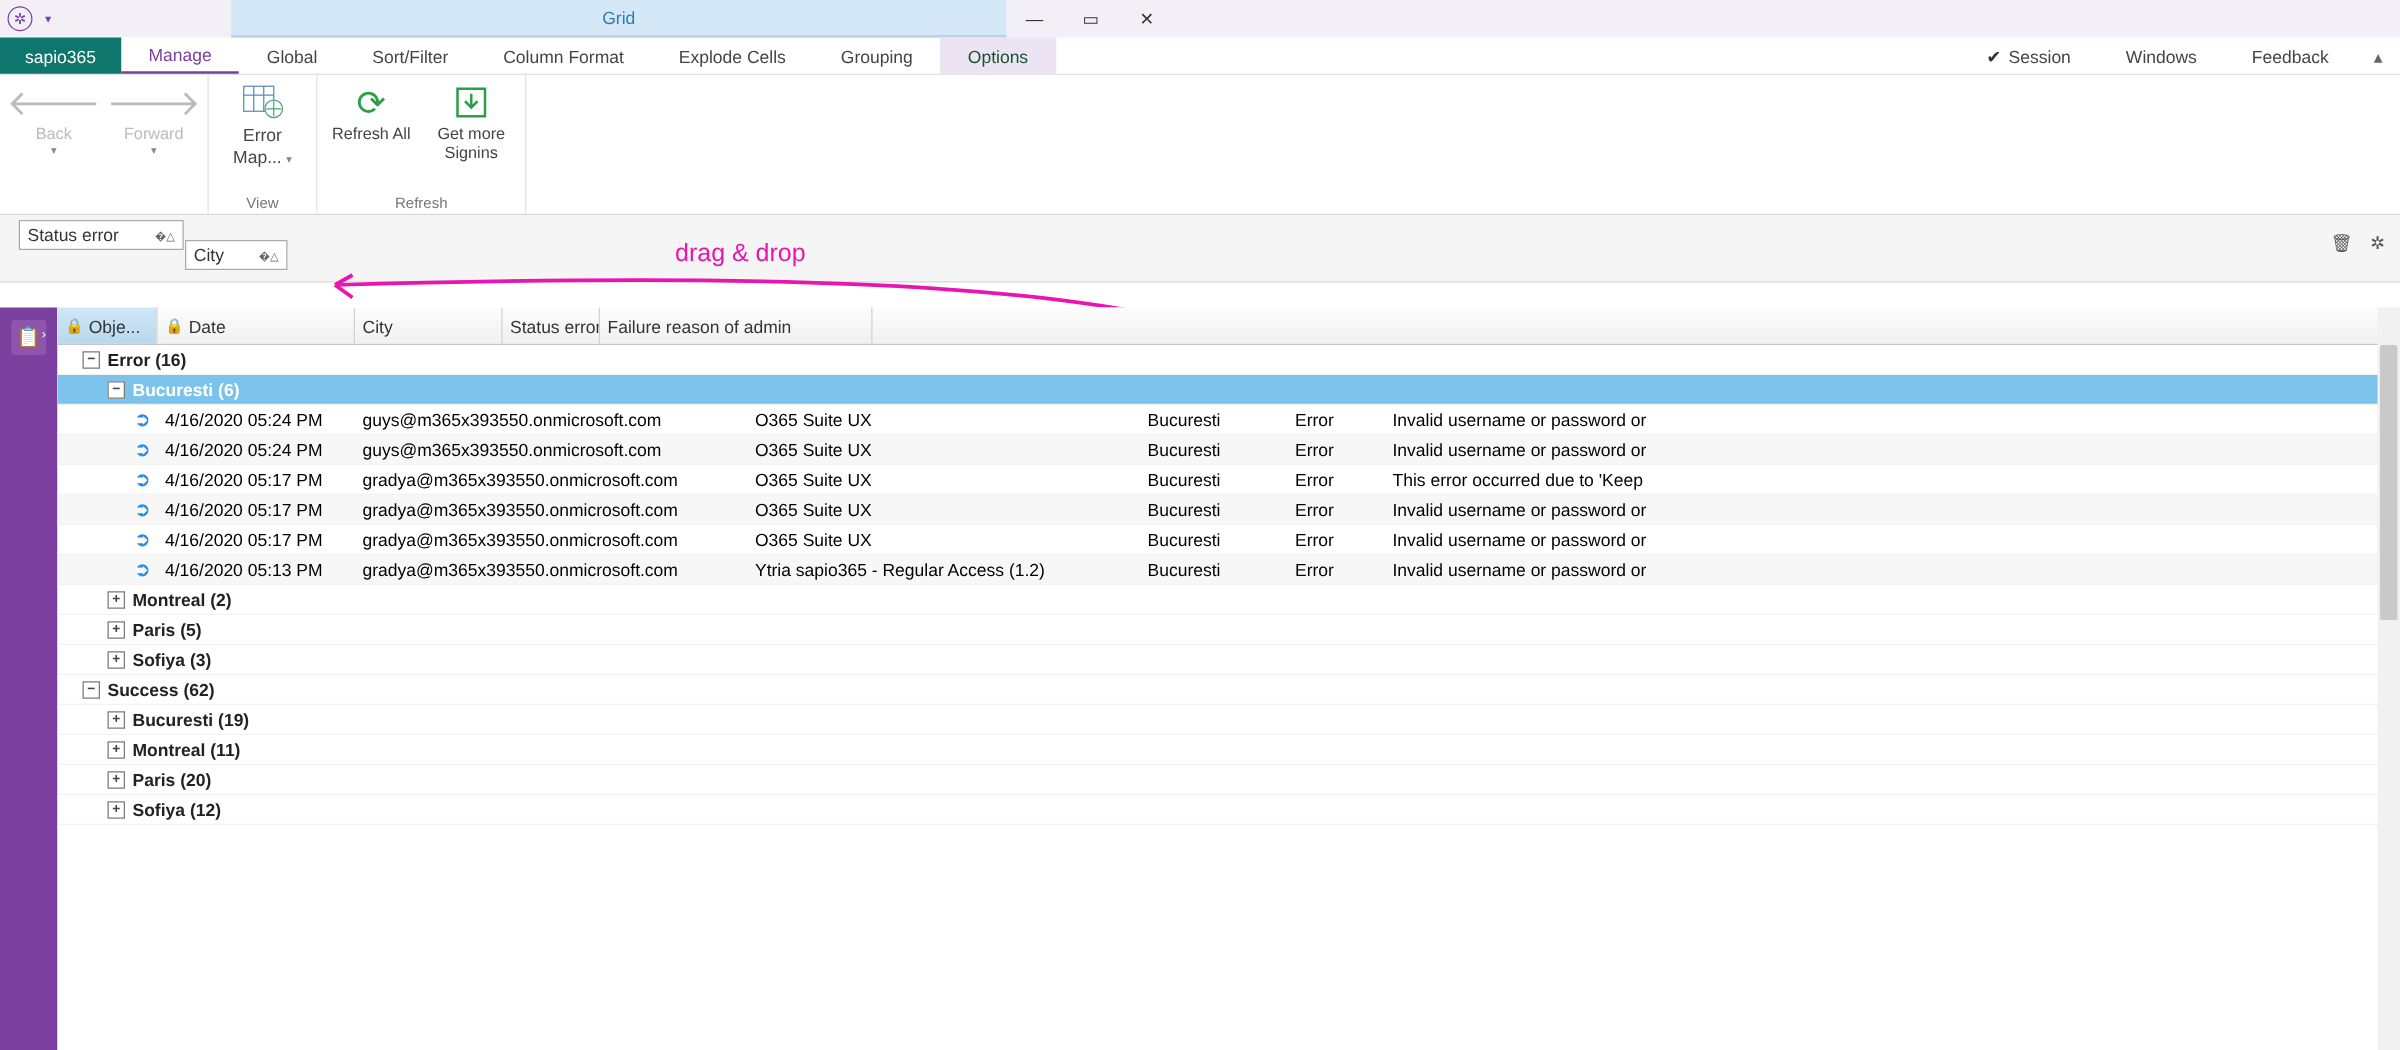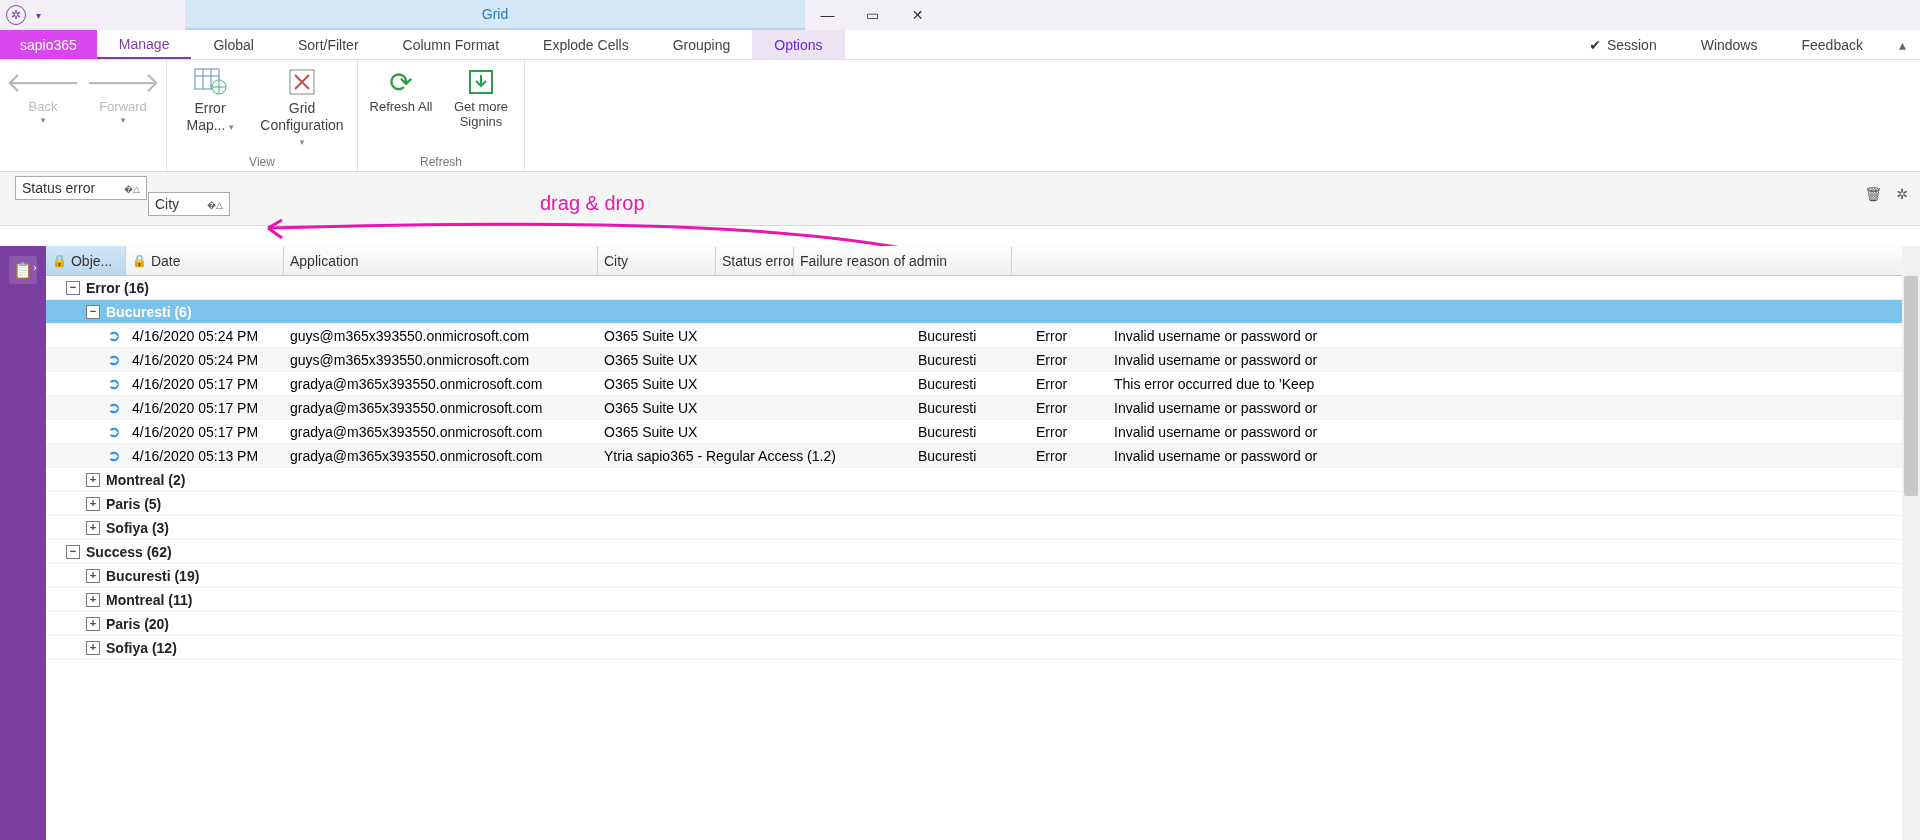--- a/index.html
+++ b/index.html
@@ -10,24 +10,24 @@
 .titlebar .tb-left { display:flex; align-items:center; gap:6px; padding-left:6px; }
 .titlebar .acc-icon { width:20px; height:20px; border:1.5px solid #7b3fa0; border-radius:50%; display:flex; align-items:center; justify-content:center; color:#7b3fa0; font-size:12px; }
 .titlebar .qat-drop { color:#7b3fa0; font-size:10px; padding:0 4px; }
 .titlebar .grid-tab { margin-left:140px; width:620px; height:30px; background:#d4e8f7; color:#2d7ab8; display:flex; align-items:center; justify-content:center; border-bottom:2px solid #b8d4ea; }
 .titlebar .title-text { flex:1; padding-left:10px; color:#555; font-size:13px; white-space:nowrap; overflow:hidden; }
 .titlebar .win-controls { display:flex; }
 .titlebar .win-btn { width:45px; height:30px; display:flex; align-items:center; justify-content:center; color:#333; }
 
 
 .ribbon-tabs { height:30px; display:flex; align-items:stretch; border-bottom:1px solid #e0e0e0; }
-.ribbon-tabs .app-tab { background:#d946ef; color:#fff; padding:0 20px; display:flex; align-items:center; }
+.ribbon-tabs .app-tab { background:#0f766e; color:#fff; padding:0 20px; display:flex; align-items:center; }
 .ribbon-tabs .rtab { padding:0 22px; display:flex; align-items:center; color:#444; cursor:pointer; }
 .ribbon-tabs .rtab.active { color:#7b3fa0; border-bottom:2px solid #7b3fa0; }
-.ribbon-tabs .rtab.options { background:#ece3f3; color:#6d28d9; }
+.ribbon-tabs .rtab.options { background:#ece3f3; color:#14532d; }
 .ribbon-tabs .spacer { flex:1; }
 .ribbon-tabs .rtab .chk { margin-right:6px; color:#333; }
 .ribbon-tabs .collapse-caret { padding:0 14px; display:flex; align-items:center; color:#666; }
 
 
 .ribbon { height:112px; background:#fff; border-bottom:1px solid #d9d9d9; display:flex; }
 .rgroup { border-right:1px solid #e3e3e3; padding:4px 10px 2px 10px; display:flex; flex-direction:column; }
 .rgroup .items { flex:1; display:flex; align-items:flex-start; gap:14px; }
 .rgroup .glabel { text-align:center; color:#777; font-size:12px; padding-top:2px; }
 .rbtn { display:flex; flex-direction:column; align-items:center; width:66px; color:#444; cursor:pointer; }
@@ -141,30 +141,20 @@
               <line x1="2" y1="9" x2="26" y2="9" stroke="#5a8bc2"></line>
               <line x1="10" y1="2" x2="10" y2="22" stroke="#5a8bc2"></line>
               <line x1="18" y1="2" x2="18" y2="22" stroke="#5a8bc2"></line>
               <circle cx="26" cy="20" r="7" fill="#fff" stroke="#4a7"></circle>
               <path d="M20 20 h12 M26 14 v12" stroke="#4a7"></path>
             </svg>
         </div>
         <div class="rlabel"><span>Error
 Map...</span> <span class="dd">▾</span></div>
       </div>
-      <div class="rbtn" style="width:90px">
-        <div class="ricon">
-          <svg width="30" height="30">
-              <rect x="3" y="3" width="24" height="24" fill="none" stroke="#888"></rect>
-              <path d="M8 8 l14 14 M22 8 l-14 14" stroke="#c0504d" stroke-width="2"></path>
-            </svg>
-        </div>
-        <div class="rlabel"><span>Grid
-Configuration</span> <span class="dd">▾</span></div>
-      </div>
     </div>
     <div class="glabel">View</div>
   </div>
   <div class="rgroup">
     <div class="items">
       <div class="rbtn">
         <div class="ricon" style="color:#2e9e4a">⟳</div>
         <div class="rlabel">Refresh
 All</div>
       </div>
@@ -215,21 +205,20 @@
 
     <div class="colhdr">
       <div class="ch blue w-obj">
           <span class="lock">🔒</span>
           <span>Obje...</span>
         </div>
       <div class="ch w-date">
           <span class="lock">🔒</span>
           <span>Date</span>
         </div>
-      <div class="ch w-app">Application</div>
       <div class="ch w-city">City</div>
       <div class="ch w-stat">Status error</div>
       <div class="ch w-fail">Failure reason of admin</div>
     </div>
 
     <div class="rows">
       <div class="row grp">
           <span class="indent" style="width:20px"></span>
           <span class="exp">−</span>
           <span>Error (16)</span>

